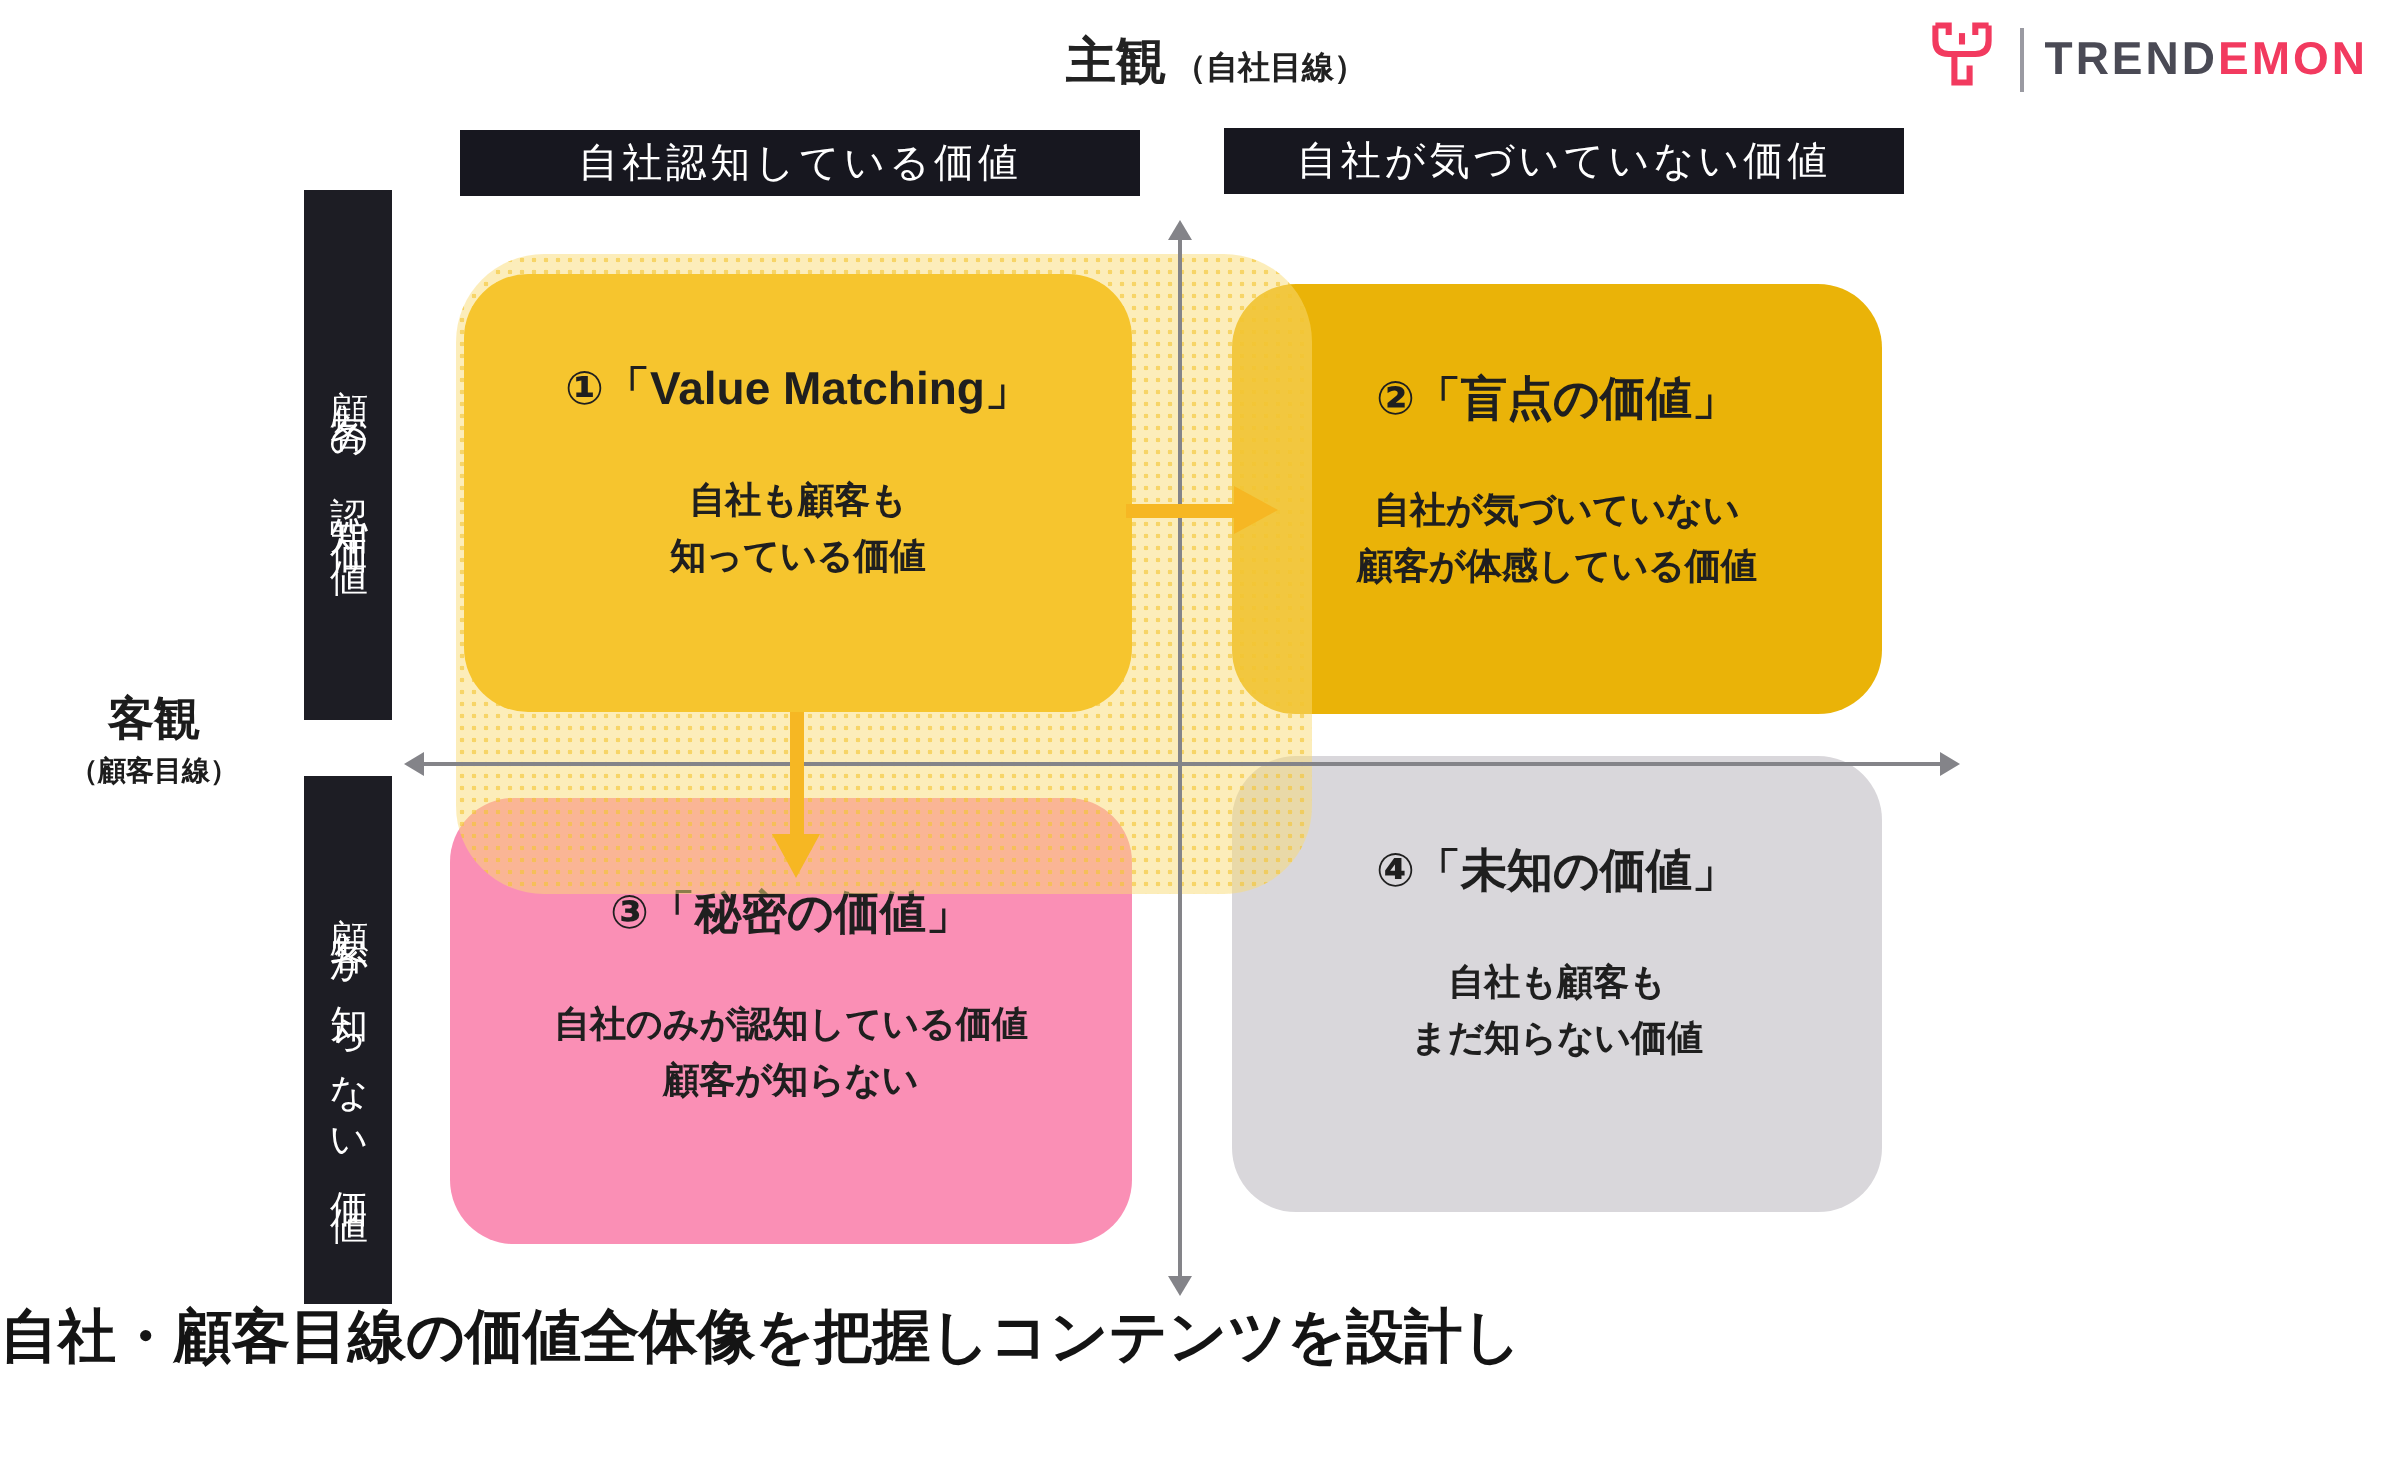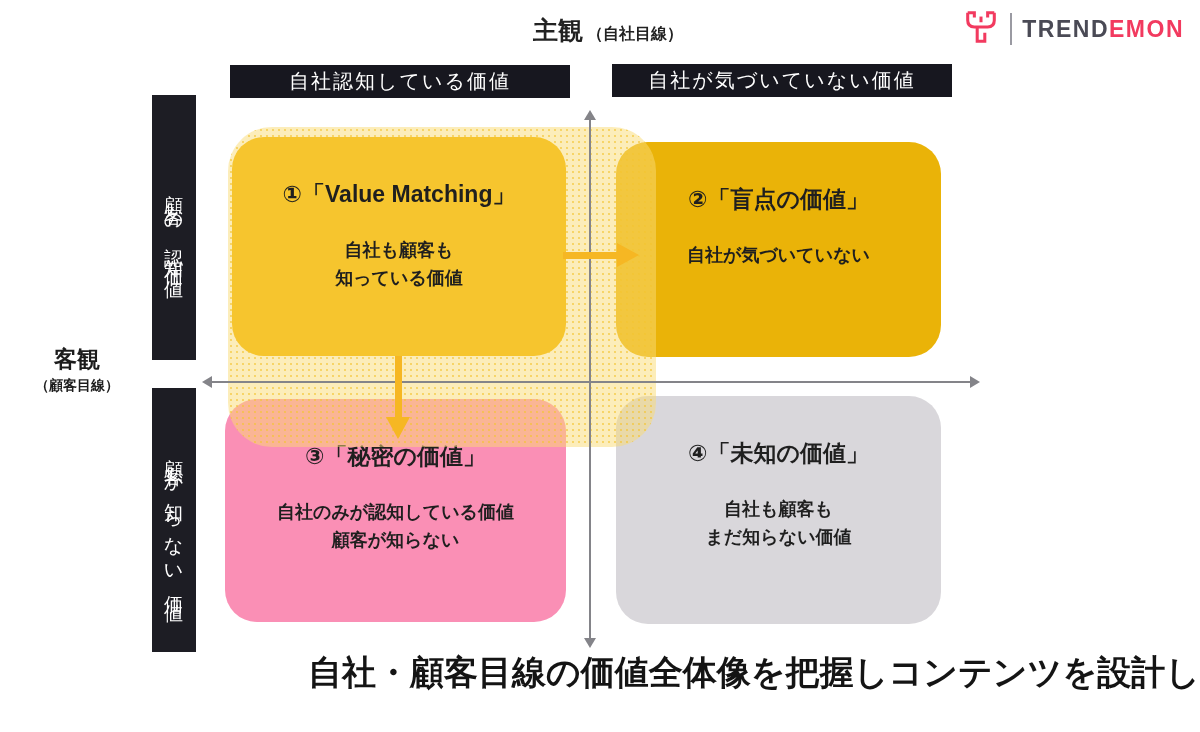--- a/index.html
+++ b/index.html
@@ -60,21 +60,21 @@
   .quad {
     border-radius: 32px;
     display: flex; flex-direction: column; 
     text-align: center; padding-top: 42px; gap: 27px;
   }
   .quad .q-title { font-size: 23px; font-weight: bold; color: #1f1f1f; }
   .quad .q-body  { font-size: 18px; font-weight: bold; line-height: 1.55; color: #1f1f1f; }
   .quad.q1 { left: 232px; top: 137px; width: 334px; height: 219px; background: #f6c52e; z-index: 3; }
   .quad.q2 { left: 616px; top: 142px; width: 325px; height: 215px; background: #eab308; z-index: 1; }
   .quad.q3 { left: 225px; top: 399px; width: 341px; height: 223px; background: #fa8fb5; z-index: 1; }
-  .quad.q4 { left: 616px; top: 396px; width: 325px; height: 228px; background: #d9d7db; z-index: 1; }
+  .quad.q4 { left: 616px; top: 378px; width: 325px; height: 228px; background: #d9d7db; z-index: 1; }
 
   
   .expansion {
     left: 228px; top: 127px; width: 428px; height: 320px;
     border-radius: 44px; z-index: 2;
     background-color: rgba(249, 219, 118, 0.50);
     background-image: radial-gradient(rgba(243, 196, 48, 0.60) 1.1px, transparent 1.3px);
     background-size: 6px 6px;
   }
 
@@ -91,22 +91,22 @@
   
   .yarrow { background: #f6b723; z-index: 5; }
   .yarrow.right-shaft { left: 563px; top: 252px; width: 55px; height: 7px; }
   .yhead { width: 0; height: 0; z-index: 5; }
   .yhead.right { left: 617px; top: 243px; border-top: 12px solid transparent; border-bottom: 12px solid transparent; border-left: 22px solid #f6b723; }
   .yarrow.down-shaft { left: 395px; top: 356px; width: 7px; height: 62px; }
   .yhead.down { left: 386px; top: 417px; border-left: 12px solid transparent; border-right: 12px solid transparent; border-top: 22px solid #f6b723; }
 
   
   .caption {
-    left: 0; top: 648px; width: 1200px; text-align: right;
-    font-size: 34px; font-weight: bold; line-height: 1.45; color: #141414;
+    left: 0; top: 648px; width: 1200px; text-align: left;
+    font-size: 29px; font-weight: bold; line-height: 1.45; color: #141414;
     z-index: 6;
   }
 </style>
 </head>
 <body>
 
 <div class="abs top-title">
   <span class="main">主観</span>
   <span class="sub">（自社目線）</span>
 </div>
@@ -139,20 +139,21 @@
   <div class="main">客観</div>
   <div class="sub">（顧客目線）</div>
 </div>
 
 <div class="abs expansion"></div>
 
 <div class="abs quad q2">
   <div class="q-title">②「盲点の価値」</div>
   <div class="q-body">
     <div>自社が気づいていない</div>
+    <div>顧客が体感している価値</div>
   </div>
 </div>
 
 <div class="abs quad q3">
   <div class="q-title">③「秘密の価値」</div>
   <div class="q-body">
     <div>自社のみが認知している価値</div>
     <div>顧客が知らない</div>
   </div>
 </div>

